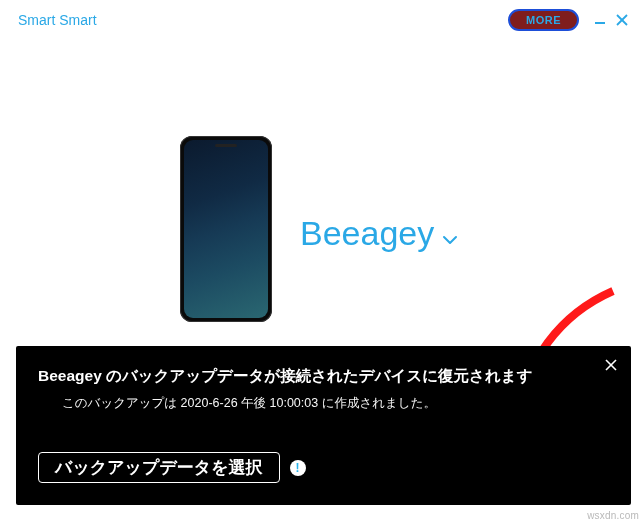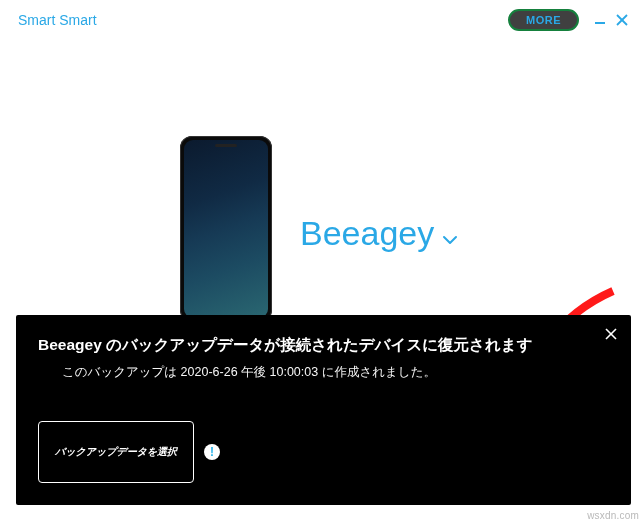--- a/index.html
+++ b/index.html
@@ -1,40 +1,40 @@
 <!DOCTYPE html>
 <html><head>
   <meta charset="utf-8">
   <style>
     * { box-sizing: border-box; margin: 0; padding: 0; }
     body { font-family: "Segoe UI", Arial, sans-serif; background: #fff; width: 643px; height: 523px; overflow: hidden; position: relative; }
 
     .titlebar { display: flex; align-items: center; padding: 10px 10px 10px 18px; height: 40px; }
     .app-title { color: #2aa8e6; font-size: 14px; font-weight: 400; }
     .titlebar-spacer { flex: 1; }
-    .more-btn { border: 2px solid #15803d; color: #2aa8e6; font-weight: 700; font-size: 11px; letter-spacing: 0.5px; border-radius: 14px; padding: 3px 16px; background: #404040; cursor: pointer; margin-right: 10px; }
+    .more-btn { border: 2px solid #1d4ed8; color: #2aa8e6; font-weight: 700; font-size: 11px; letter-spacing: 0.5px; border-radius: 14px; padding: 3px 16px; background: #7f1d1d; cursor: pointer; margin-right: 10px; }
     .win-btn { width: 22px; height: 22px; display: inline-flex; align-items: center; justify-content: center; cursor: pointer; color: #2aa8e6; font-size: 18px; font-weight: 400; }
 
     .stage { position: relative; width: 100%; height: 320px; }
     .phone { position: absolute; left: 180px; top: 96px; width: 92px; height: 186px; background: #0a0a0a; border-radius: 12px; box-shadow: inset 0 0 0 1px #333; }
     .phone-screen { position: absolute; left: 4px; right: 4px; top: 4px; bottom: 4px; border-radius: 9px; background: linear-gradient(160deg,#0b1a2e 0%,#102a44 32%,#163a55 50%,#1c4b62 70%,#2a6771 100%); overflow: hidden; }
     .earpiece { position: absolute; left: 50%; transform: translateX(-50%); top: 8px; width: 22px; height: 3px; background: #222; border-radius: 2px; }
 
     .device-name-wrap { position: absolute; left: 300px; top: 174px; display: flex; align-items: center; gap: 8px; cursor: pointer; }
     .device-name { color: #2aa8e6; font-size: 34px; font-weight: 400; }
     .chev { width: 16px; height: 16px; position: relative; top: 6px; }
     .chev svg { stroke: #2aa8e6; }
 
     .banner { position: absolute; left: 16px; right: 12px; bottom: 18px; background: #000000; color: #fff; padding: 20px 22px 22px 22px; border-radius: 2px; }
     .banner-close { position: absolute; top: 12px; right: 14px; color: #fff; cursor: pointer; font-size: 15px; line-height: 1; }
     .banner-title { font-weight: 700; font-size: 15.5px; margin-bottom: 8px; }
     .banner-sub { font-size: 12.5px; opacity: 0.96; margin-left: 24px; }
     .banner-actions { display: flex; align-items: center; justify-content: space-between; margin-top: 40px; }
     .select-row { display: flex; align-items: center; gap: 10px; }
-    .select-backup { border: 1.5px solid #fff; color: #fff; background: transparent; font-size: 10px; font-weight: 700; padding: 23px 16px; border-radius: 4px; cursor: pointer; font-style: italic; }
+    .select-backup { border: 1.5px solid #fff; color: #fff; background: transparent; font-size: 17px; font-weight: 700; padding: 3px 16px; border-radius: 4px; cursor: pointer; }
     .info-icon { width: 16px; height: 16px; background: #fff; color: #29b3ea; border-radius: 50%; display: inline-flex; align-items: center; justify-content: center; font-size: 12px; font-weight: 900; cursor: pointer; }
     .restore-btn { background: #ececec; color: #9a9a9a; font-size: 14px; font-weight: 700; border: none; padding: 12px 22px; border-radius: 3px; cursor: pointer; }
 
     .arrow-annot { position: absolute; right: 20px; top: 286px; width: 150px; height: 170px; pointer-events: none; }
     .arrow-annot svg { width: 100%; height: 100%; }
 
     .watermark { position: absolute; right: 4px; bottom: 2px; font-size: 10px; color: #b9b9b9; letter-spacing: 0.2px; }
   </style>
 </head>
 <body>

